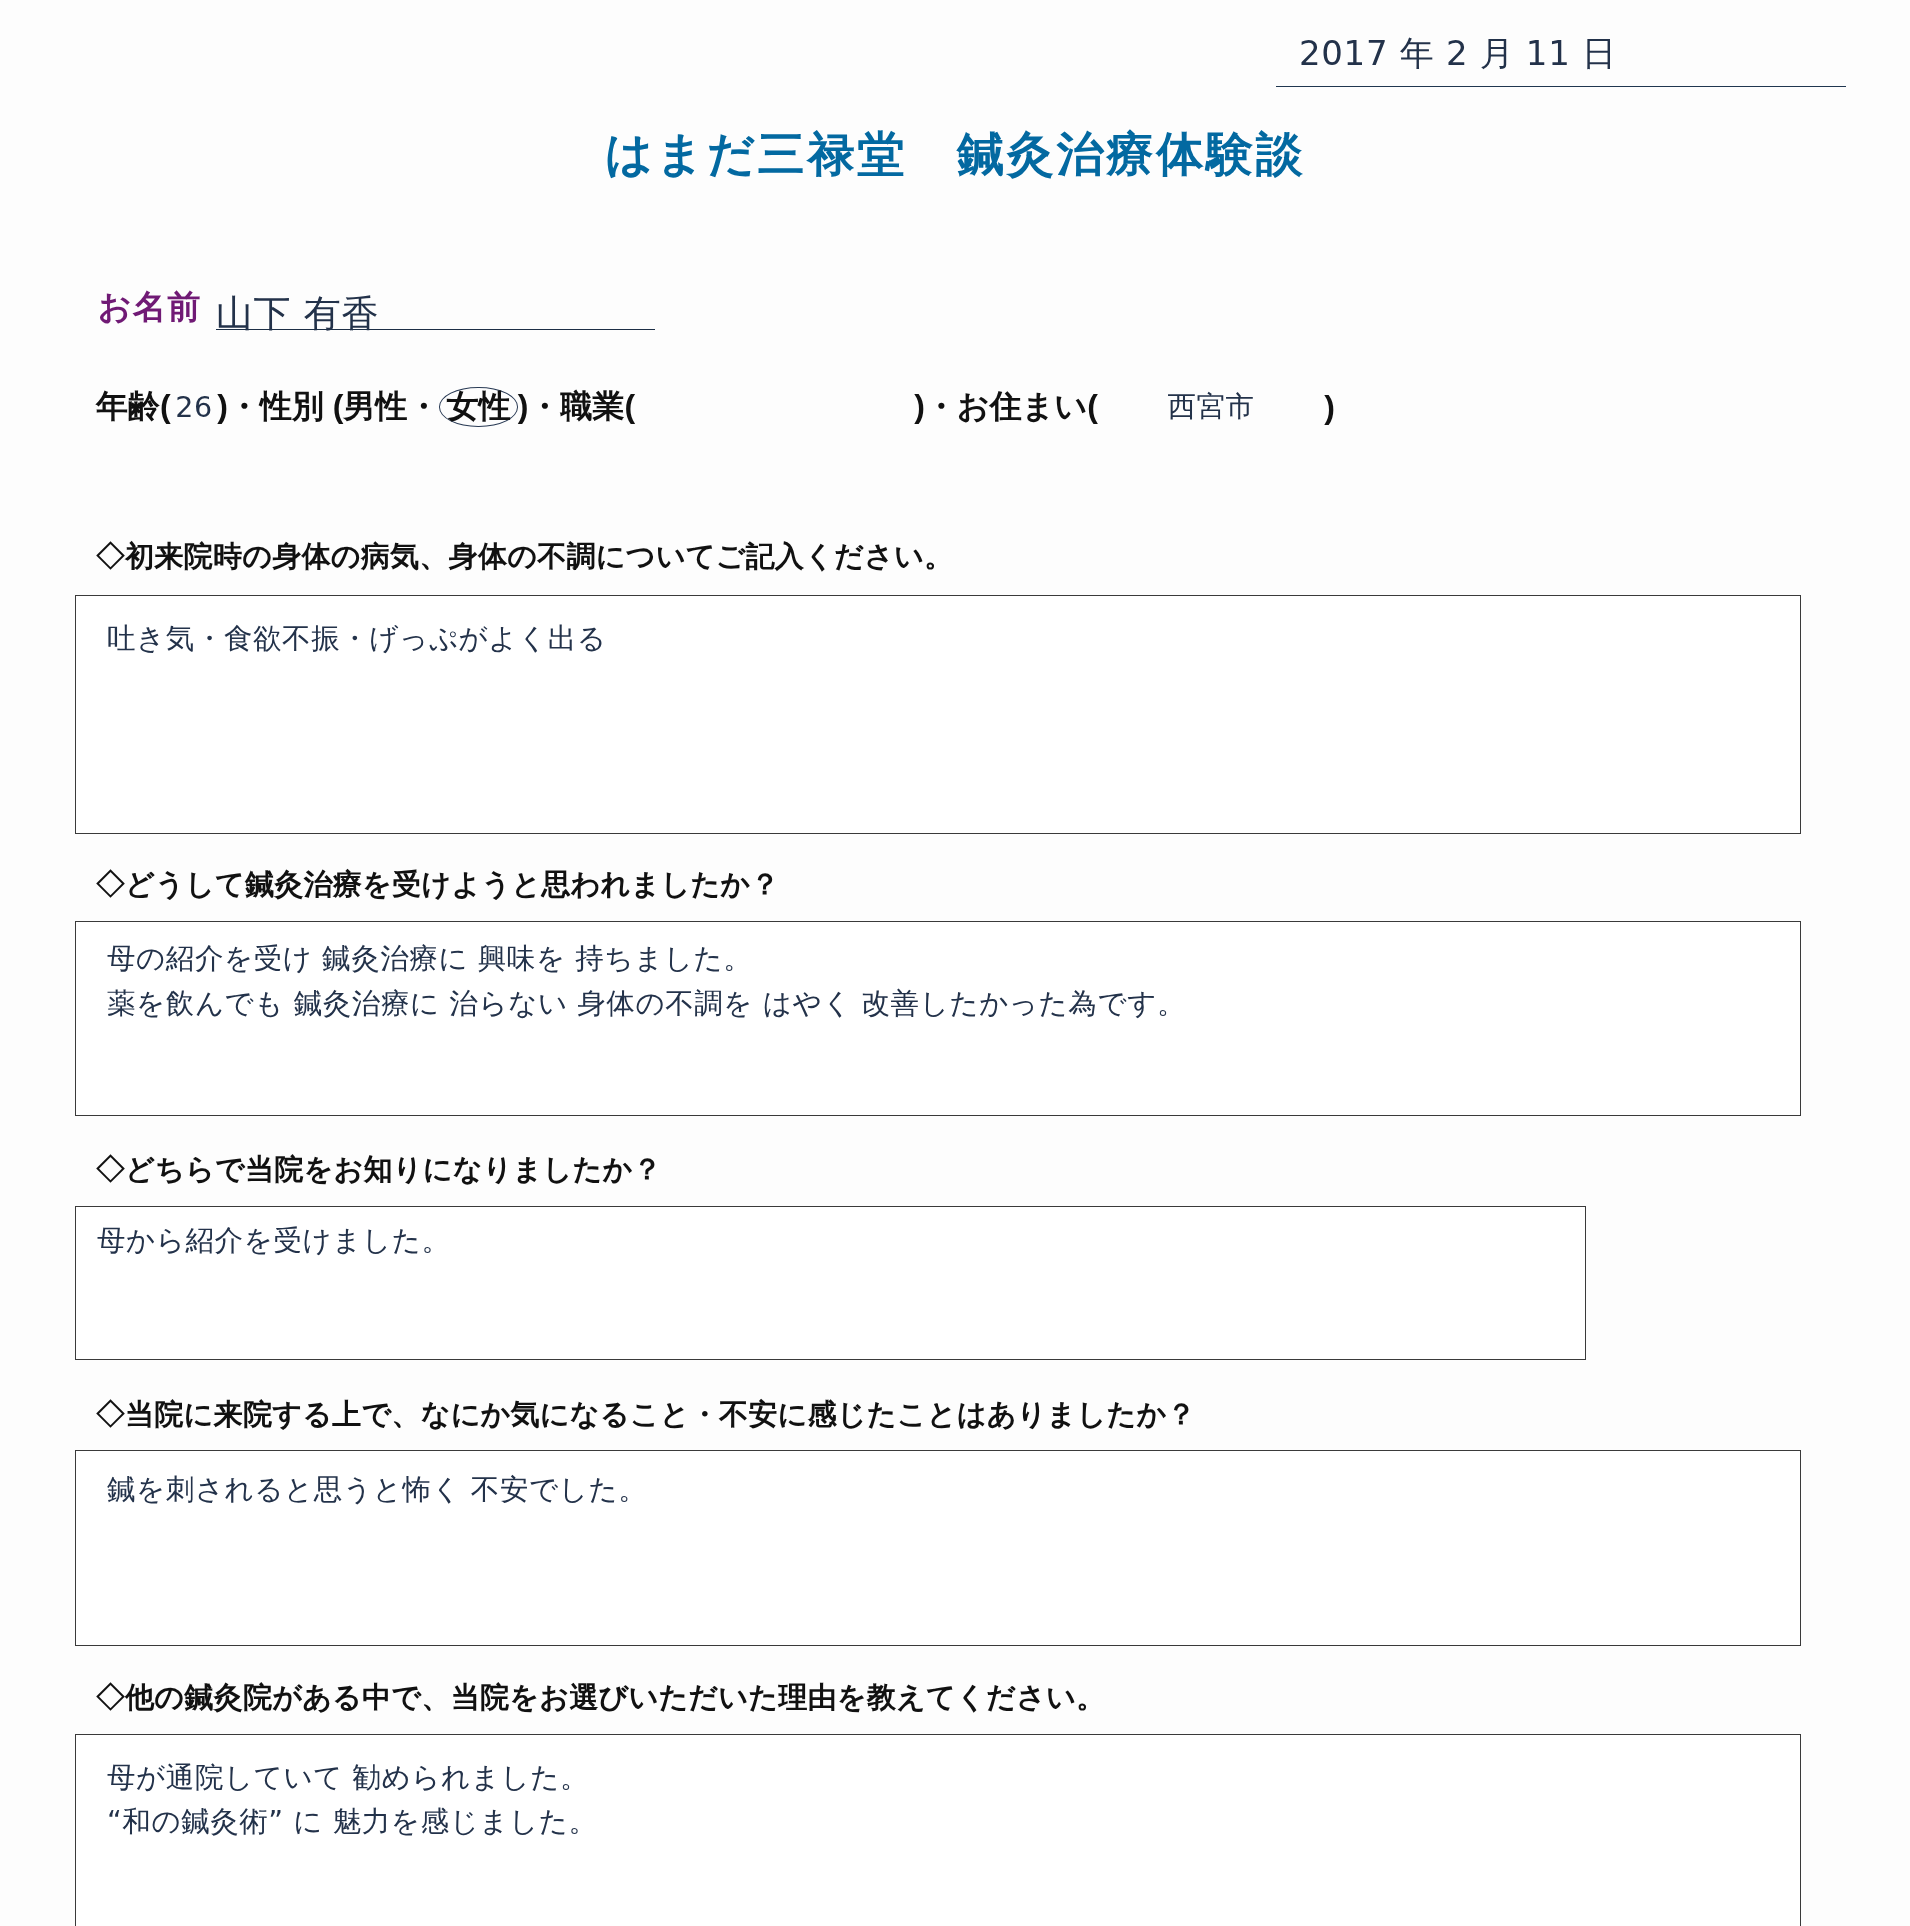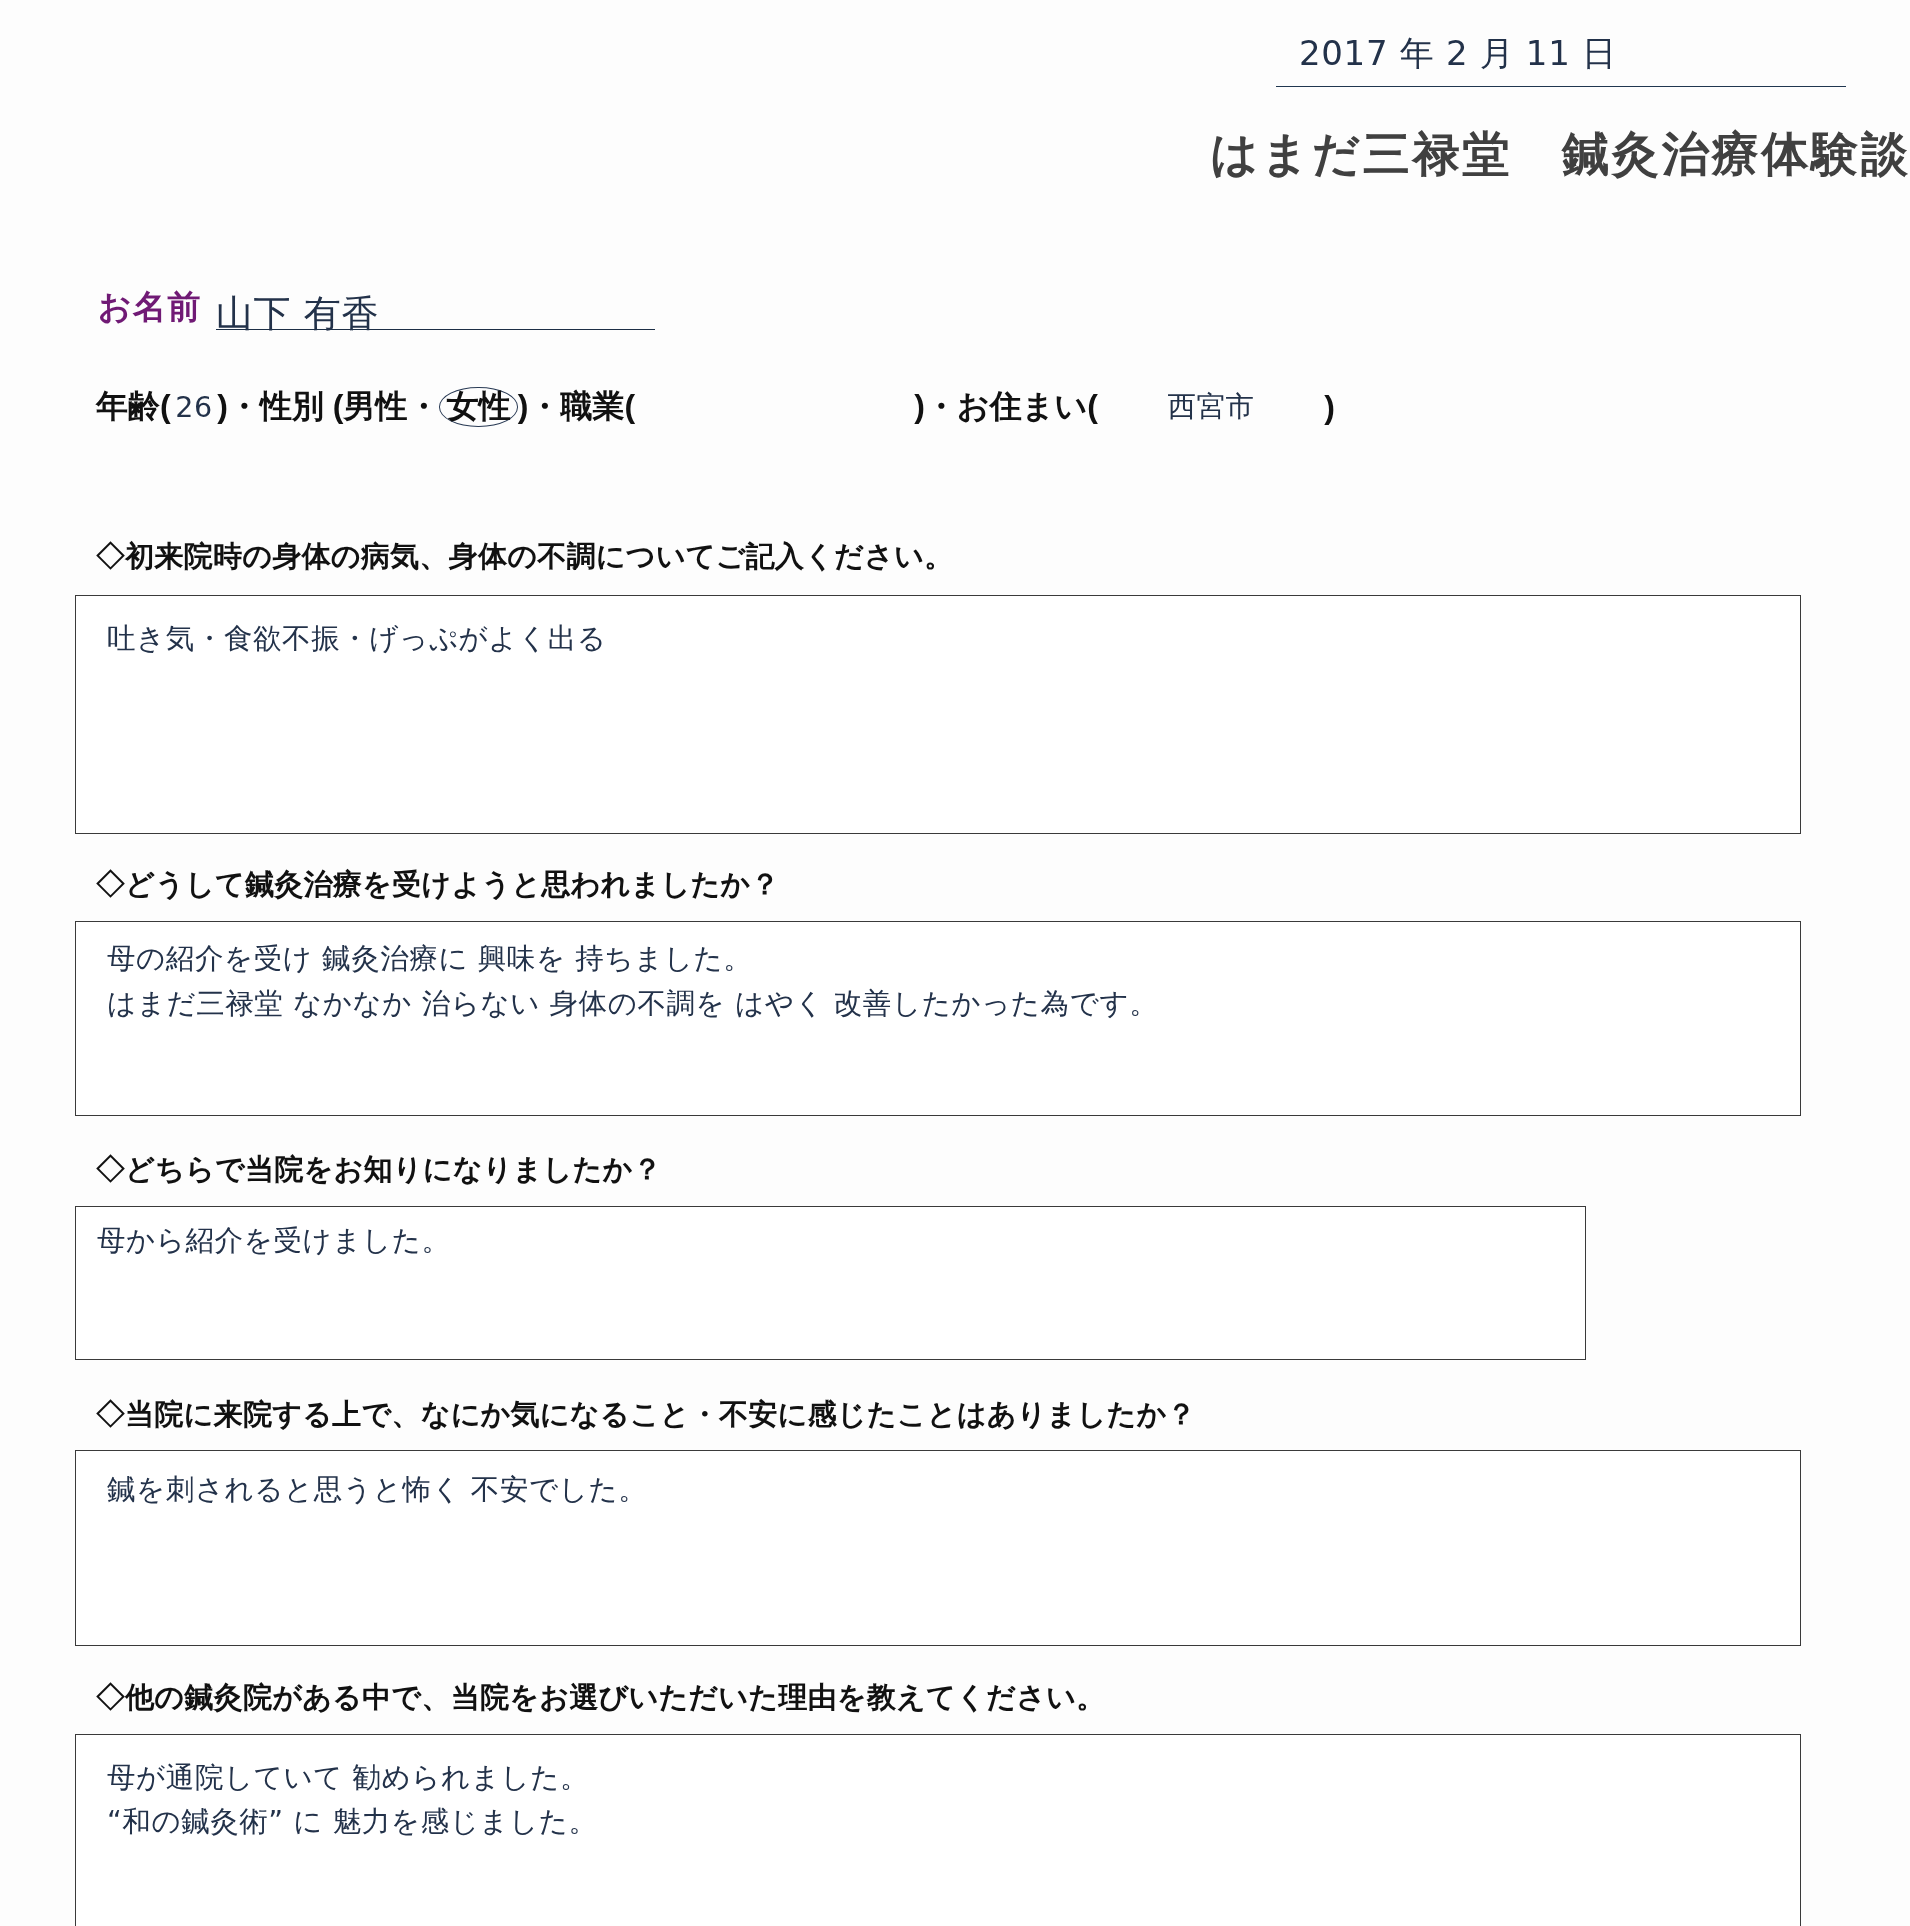--- a/index.html
+++ b/index.html
@@ -45,25 +45,25 @@
     font-size: 34px;
     white-space: nowrap;
   }
 
   
   .title {
     position: absolute;
     top: 123px;
     left: 0;
     width: 100%;
-    text-align: right;
+    text-align: center;
     font-size: 47px;
     font-weight: bold;
     letter-spacing: 0.06em;
-    color: #404040;
+    color: #0369a1;
   }
 
   
   .name-row {
     position: absolute;
     top: 285px;
     left: 98px;
     display: flex;
     align-items: flex-end;
   }
@@ -198,21 +198,21 @@
   </div>
 
   <div class="q" id="q1">◇初来院時の身体の病気、身体の不調についてご記入ください。</div>
   <div class="box" id="b1">
     <div class="hw">吐き気・食欲不振・げっぷがよく出る</div>
   </div>
 
   <div class="q" id="q2">◇どうして鍼灸治療を受けようと思われましたか？</div>
   <div class="box" id="b2">
     <div class="hw">母の紹介を受け 鍼灸治療に 興味を 持ちました。
-はまだ三禄堂 なかなか 治らない 身体の不調を はやく 改善したかった為です。</div>
+薬を飲んでも 鍼灸治療に 治らない 身体の不調を はやく 改善したかった為です。</div>
   </div>
 
   <div class="q" id="q3">◇どちらで当院をお知りになりましたか？</div>
   <div class="box" id="b3">
     <div class="hw">母から紹介を受けました。</div>
   </div>
 
   <div class="q" id="q4">◇当院に来院する上で、なにか気になること・不安に感じたことはありましたか？</div>
   <div class="box" id="b4">
     <div class="hw">鍼を刺されると思うと怖く 不安でした。</div>

